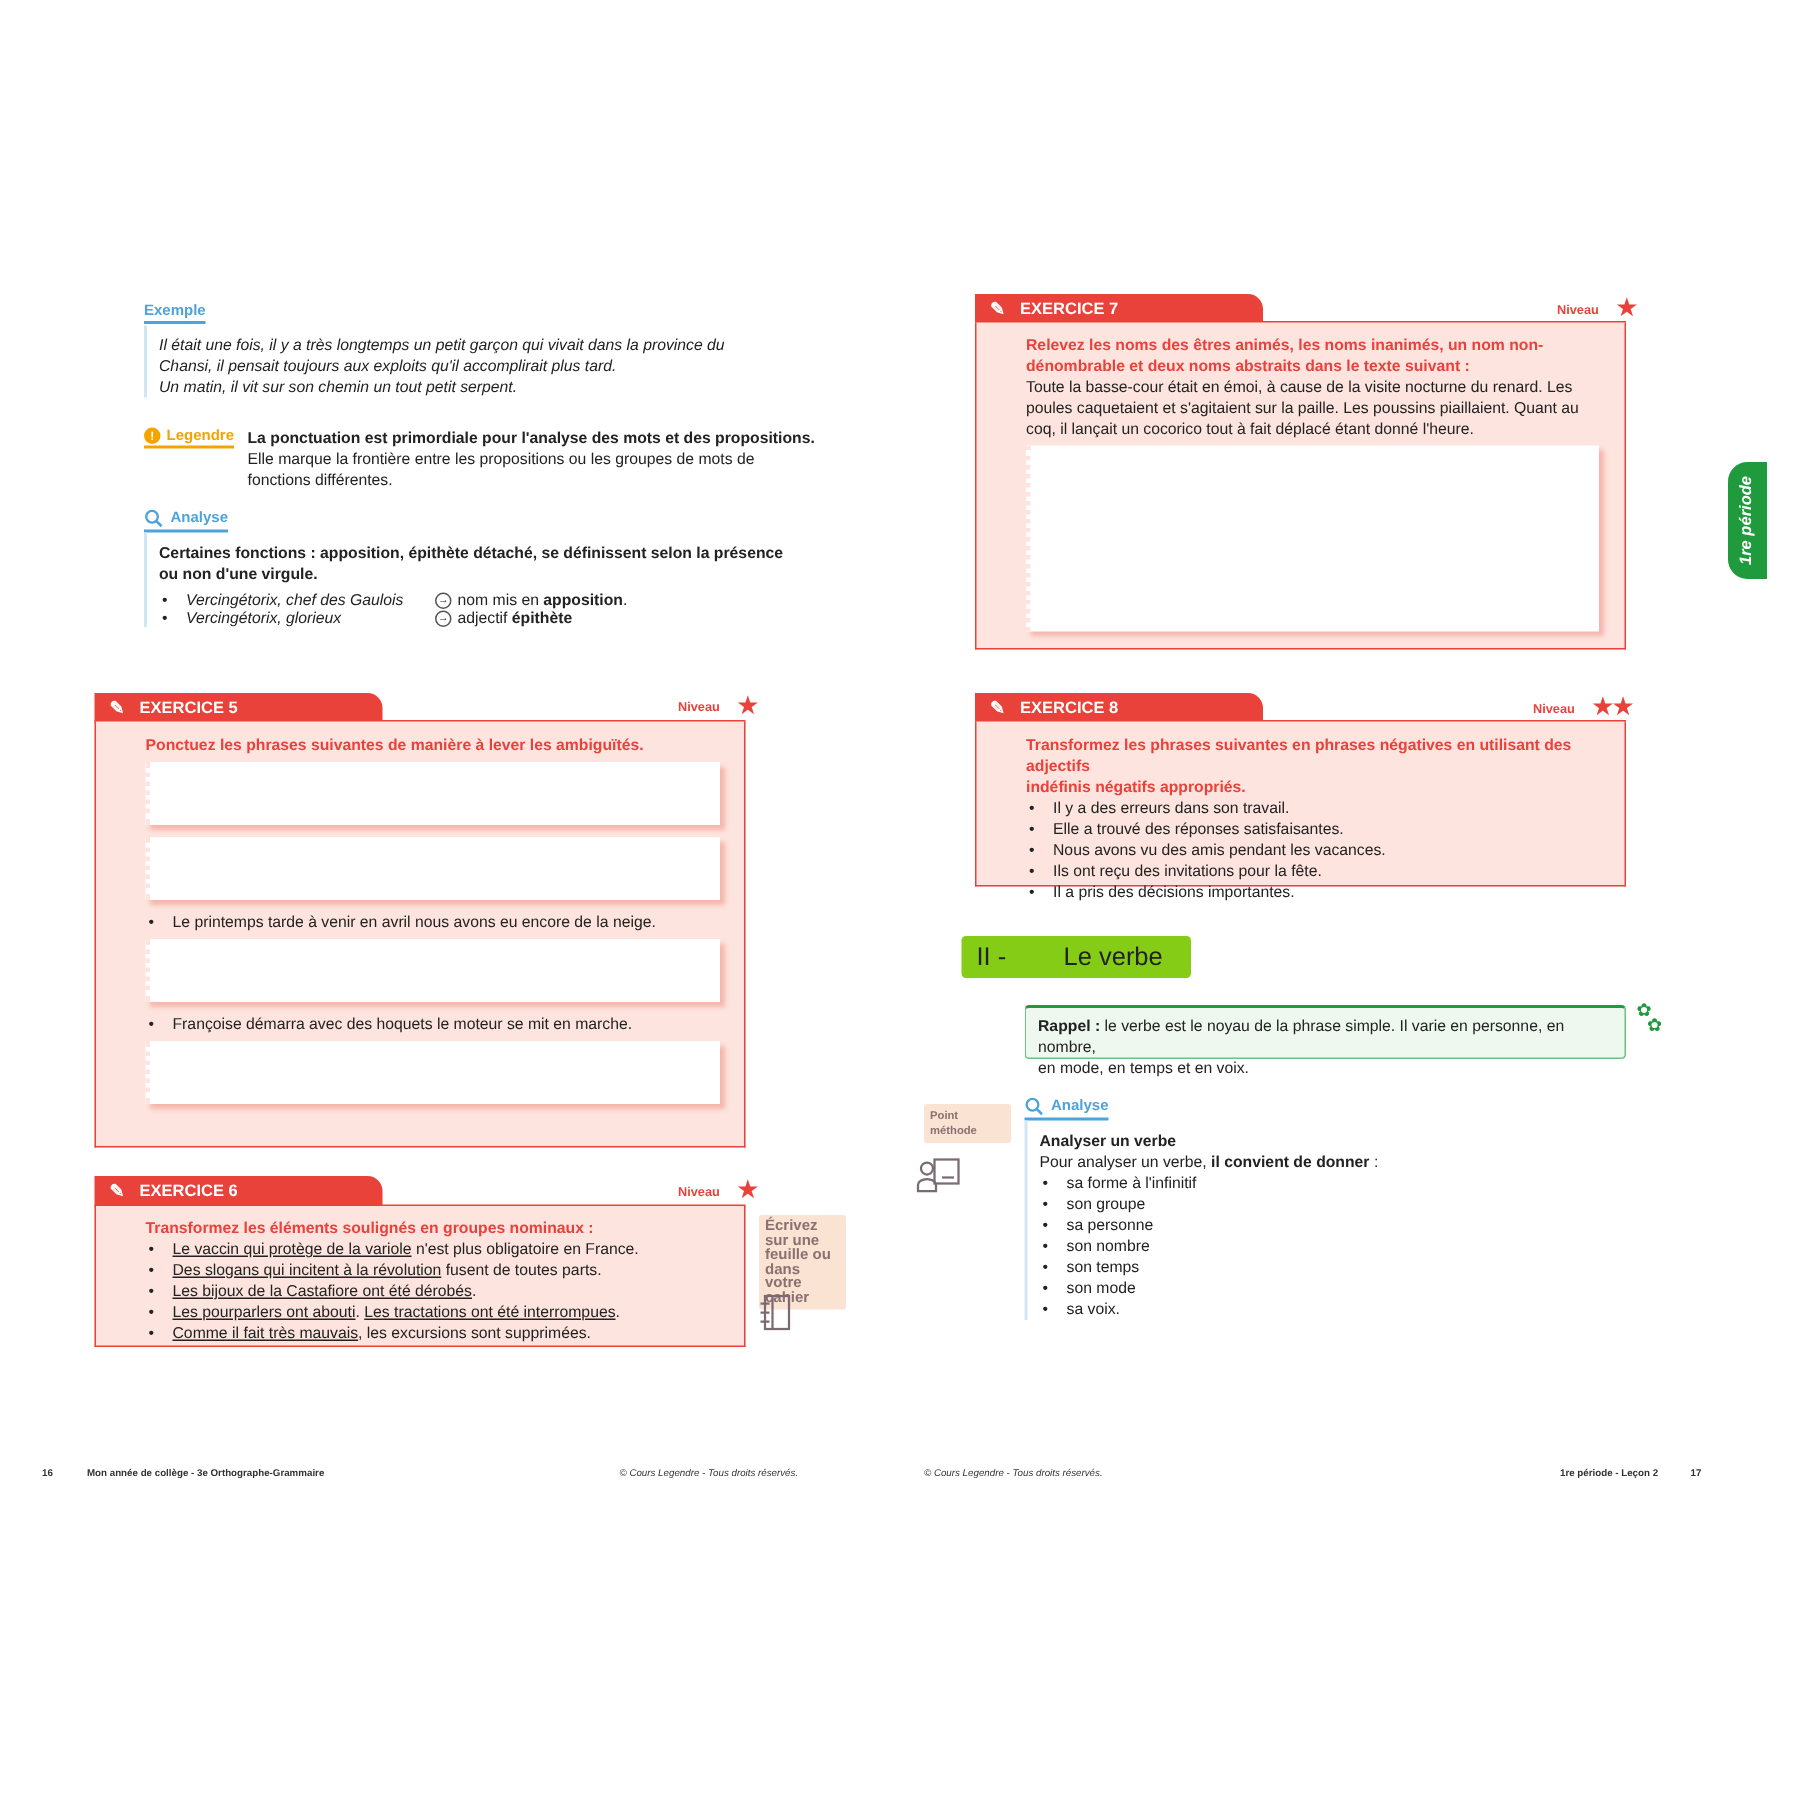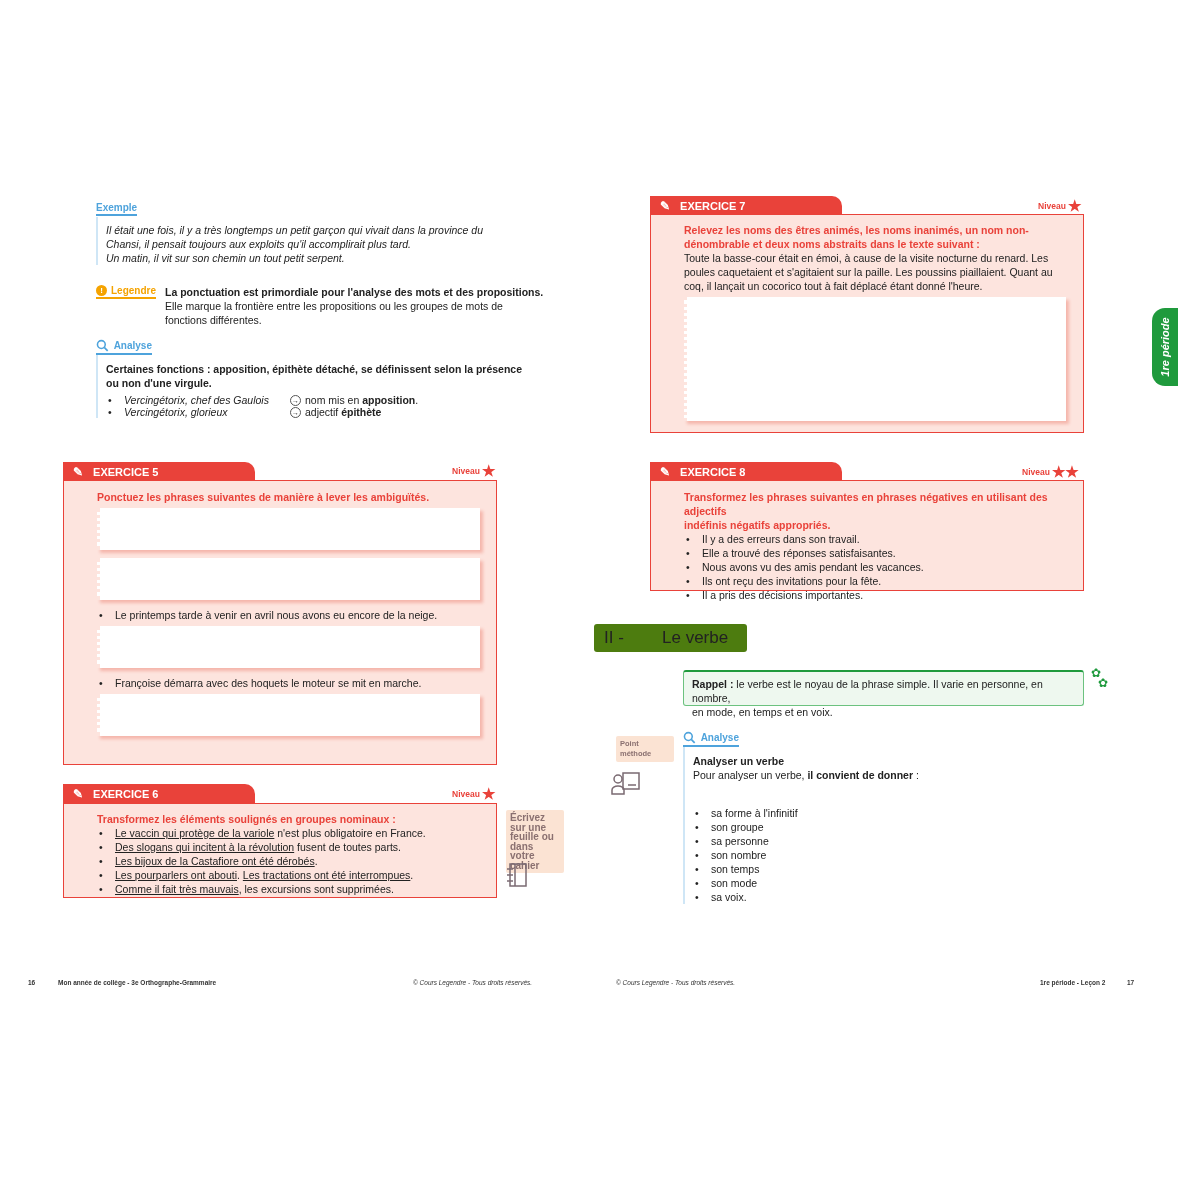--- a/index.html
+++ b/index.html
@@ -10,21 +10,21 @@
 .vbar-blue{border-left:2px solid #cfe6f6}
 .italic{font-style:italic}
 .b{font-weight:bold}
 .line{line-height:14px}
 ul.bul{list-style:none}
 ul.bul li{position:relative;padding-left:18px;line-height:14px}
 ul.bul li:before{content:"•";position:absolute;left:2px}
 .ex{position:absolute;border:1.5px solid #e9423a;border-top:none;background:#fde4de}
 .ex-tab{position:absolute;height:20px;background:#e9423a;border-radius:0 10px 0 0;color:#fff;font-weight:bold;font-size:11px;display:flex;align-items:center;padding-left:10px;gap:10px}
 .ex-top{position:absolute;height:2px;background:#e9423a}
-.niveau{position:absolute;color:#e9423a;font-weight:bold;font-size:8.5px;display:flex;align-items:center;gap:2px}
+.niveau{position:absolute;color:#e9423a;font-weight:bold;font-size:8.5px;display:flex;align-items:center;gap:12px}
 .star{color:#e9423a;font-size:15px;line-height:14px}
 .instr{color:#e9423a;font-weight:bold;line-height:14px}
 .ans{background:#fff;box-shadow:3px 3px 3px #f5b6ac;border-left:3px dotted #fde4de;height:42px;margin:4px 0 8px 0}
 .u{text-decoration:underline}
 .footer{position:absolute;font-size:6.5px;font-weight:bold;color:#333;top:979px}
 </style>
 </head>
 <body>
 
 <div class="abs" style="left:96px;top:201px;width:420px">
@@ -161,21 +161,21 @@
   <div class="instr">indéfinis négatifs appropriés.</div>
   <ul class="bul">
     <li>Il y a des erreurs dans son travail.</li>
     <li>Elle a trouvé des réponses satisfaisantes.</li>
     <li>Nous avons vu des amis pendant les vacances.</li>
     <li>Ils ont reçu des invitations pour la fête.</li>
     <li>Il a pris des décisions importantes.</li>
   </ul>
 </div>
 
-<div class="abs" style="left:594px;top:624px;width:153px;height:28px;background:#4d7c0f;border-radius:3px;display:flex;align-items:center;font-size:17px;color:#222">
+<div class="abs" style="left:641px;top:624px;width:153px;height:28px;background:#84cc16;border-radius:3px;display:flex;align-items:center;font-size:17px;color:#222">
   <span style="margin-left:10px;width:58px">II -</span>
   <span>Le verbe</span>
 </div>
 
 <div class="abs" style="left:683px;top:670px;width:401px;height:36px;border:1px solid #6cc27f;border-top:2px solid #1f9a3d;border-radius:3px;background:#eef8ef;padding:5px 8px">
   <div class="line"><b>Rappel :</b><span> le verbe est le noyau de la phrase simple. Il varie en personne, en nombre,</span></div>
   <div class="line">en mode, en temps et en voix.</div>
 </div>
 <div class="abs" style="left:1091px;top:668px;color:#1f9a3d;font-size:12px;line-height:10px">✿<br><span style="margin-left:7px">✿</span></div>
 
@@ -191,21 +191,21 @@
   <div class="uline-blue" style="display:flex;align-items:center;gap:5px;width:56px">
     <svg width="13" height="13" viewBox="0 0 13 13">
         <circle cx="5.5" cy="5.5" r="4" fill="none" stroke="#4ea3dc" stroke-width="1.6"></circle>
         <line x1="8.5" y1="8.5" x2="12" y2="12" stroke="#4ea3dc" stroke-width="1.8"></line>
       </svg>
     <span class="lbl-blue">Analyse</span>
   </div>
   <div class="vbar-blue" style="padding:7px 0 0 8px">
     <div class="line b">Analyser un verbe</div>
     <div class="line"><span>Pour analyser un verbe, </span><b>il convient de donner</b><span> :</span></div>
-    <ul class="bul" style="margin-top:24px">
+    <ul class="bul" style="margin-top:0">
       <li>sa forme à l'infinitif</li>
       <li>son groupe</li>
       <li>sa personne</li>
       <li>son nombre</li>
       <li>son temps</li>
       <li>son mode</li>
       <li>sa voix.</li>
     </ul>
   </div>
 </div>

